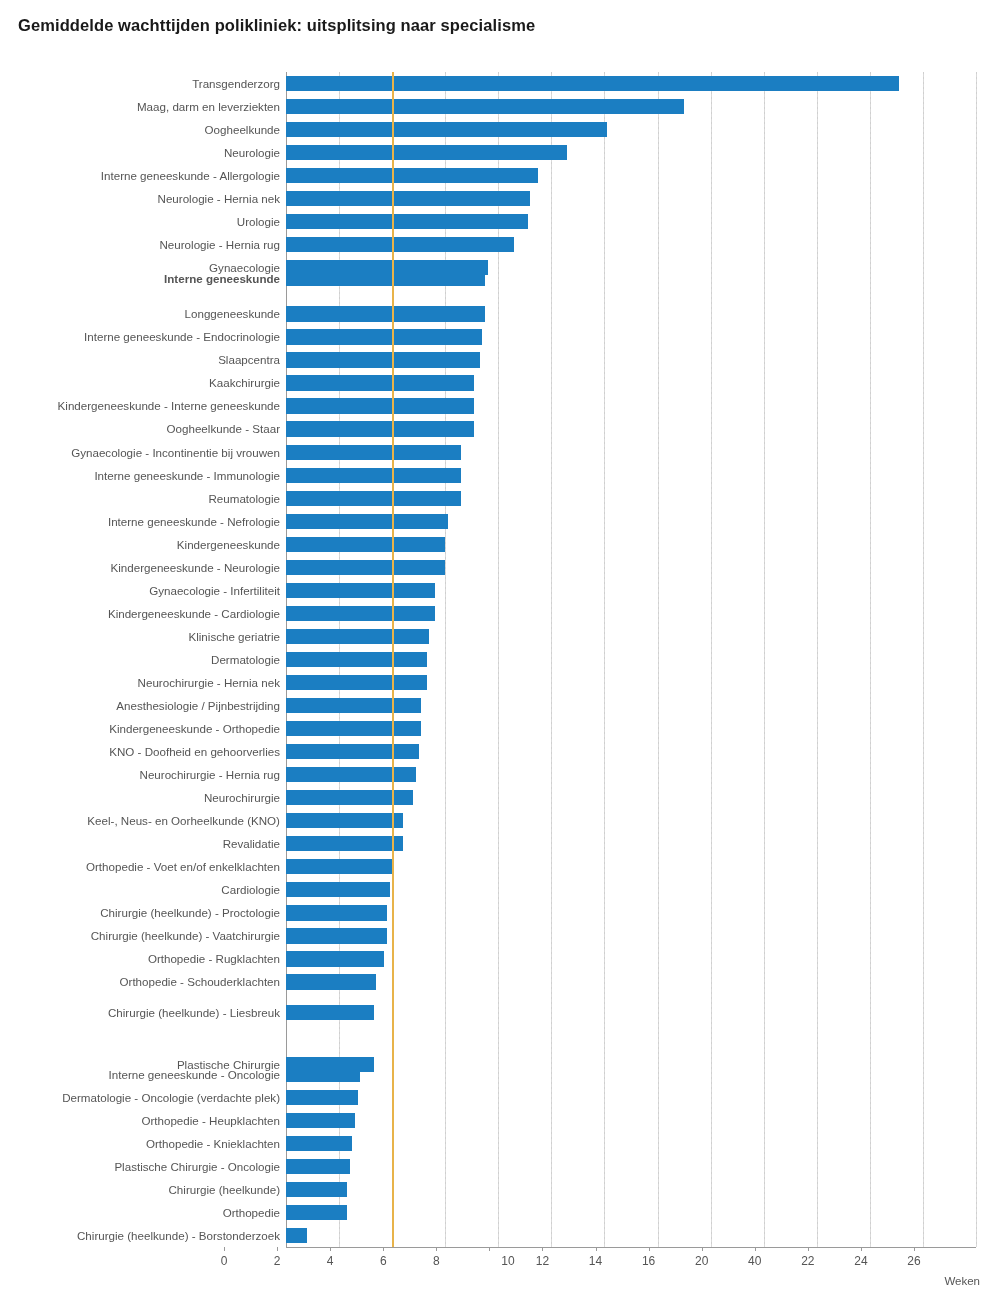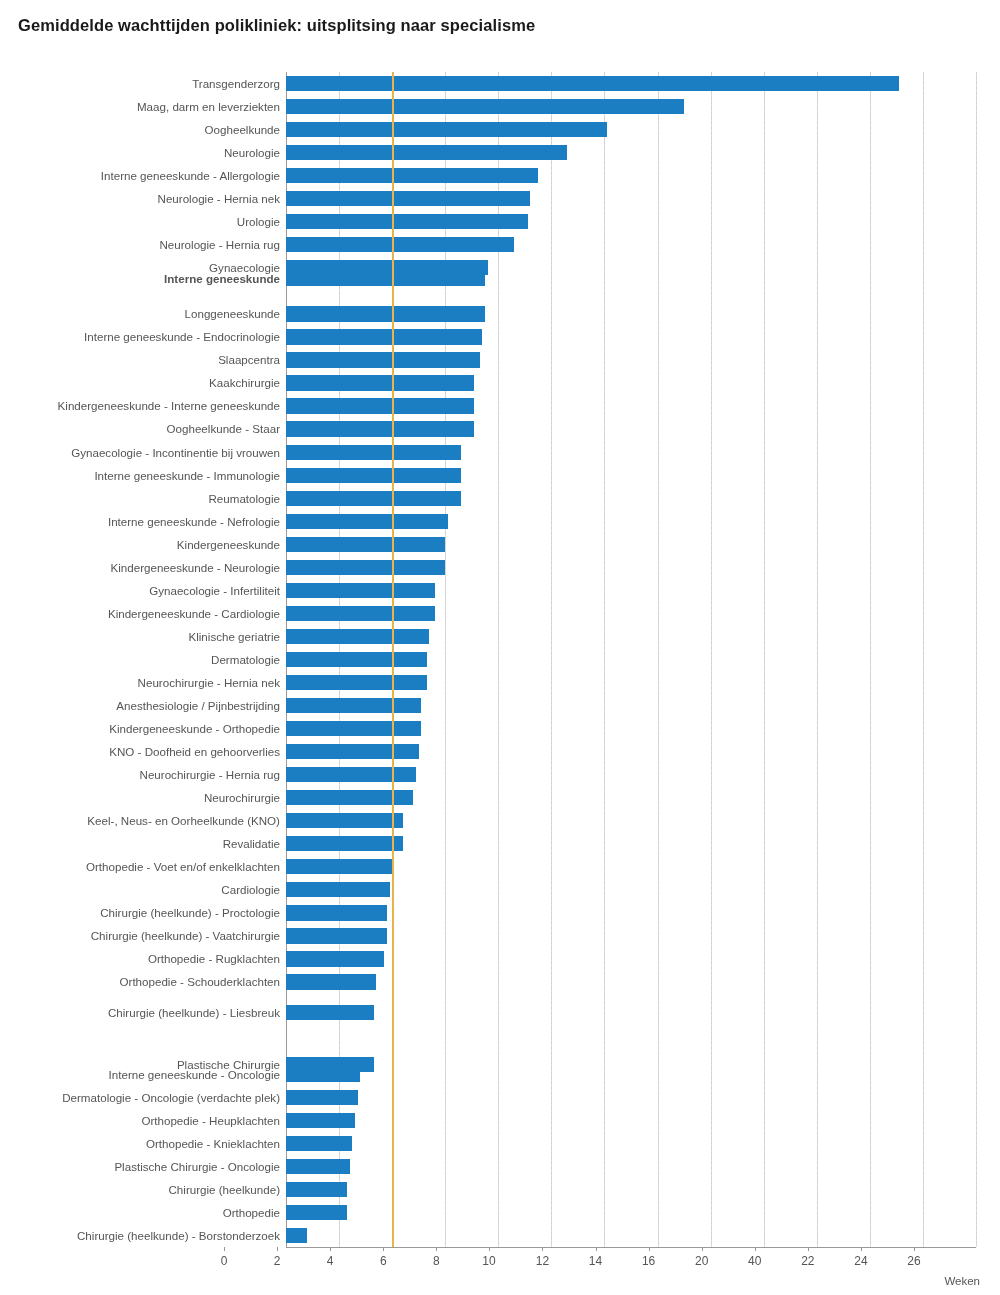--- a/index.html
+++ b/index.html
@@ -356,21 +356,21 @@
       <div class="tick-label" style="left: 224px; top: 1192px;">0</div>
       <div class="tickmark" style="left: 277.077px;"></div>
       <div class="tick-label" style="left: 277.077px; top: 1192px;">2</div>
       <div class="tickmark" style="left: 330.154px;"></div>
       <div class="tick-label" style="left: 330.154px; top: 1192px;">4</div>
       <div class="tickmark" style="left: 383.231px;"></div>
       <div class="tick-label" style="left: 383.231px; top: 1192px;">6</div>
       <div class="tickmark" style="left: 436.308px;"></div>
       <div class="tick-label" style="left: 436.308px; top: 1192px;">8</div>
       <div class="tickmark" style="left: 489.385px;"></div>
-      <div class="tick-label" style="left: 489px; top: 1192px; text-align: right;">10</div>
+      <div class="tick-label" style="left: 508px; top: 1192px; text-align: right;">10</div>
       <div class="tickmark" style="left: 542.462px;"></div>
       <div class="tick-label" style="left: 542.462px; top: 1192px;">12</div>
       <div class="tickmark" style="left: 595.538px;"></div>
       <div class="tick-label" style="left: 595.538px; top: 1192px;">14</div>
       <div class="tickmark" style="left: 648.615px;"></div>
       <div class="tick-label" style="left: 648.615px; top: 1192px;">16</div>
       <div class="tickmark" style="left: 701.692px;"></div>
       <div class="tick-label" style="left: 701.692px; top: 1192px;">20</div>
       <div class="tickmark" style="left: 754.769px;"></div>
       <div class="tick-label" style="left: 754.769px; top: 1192px;">40</div>

